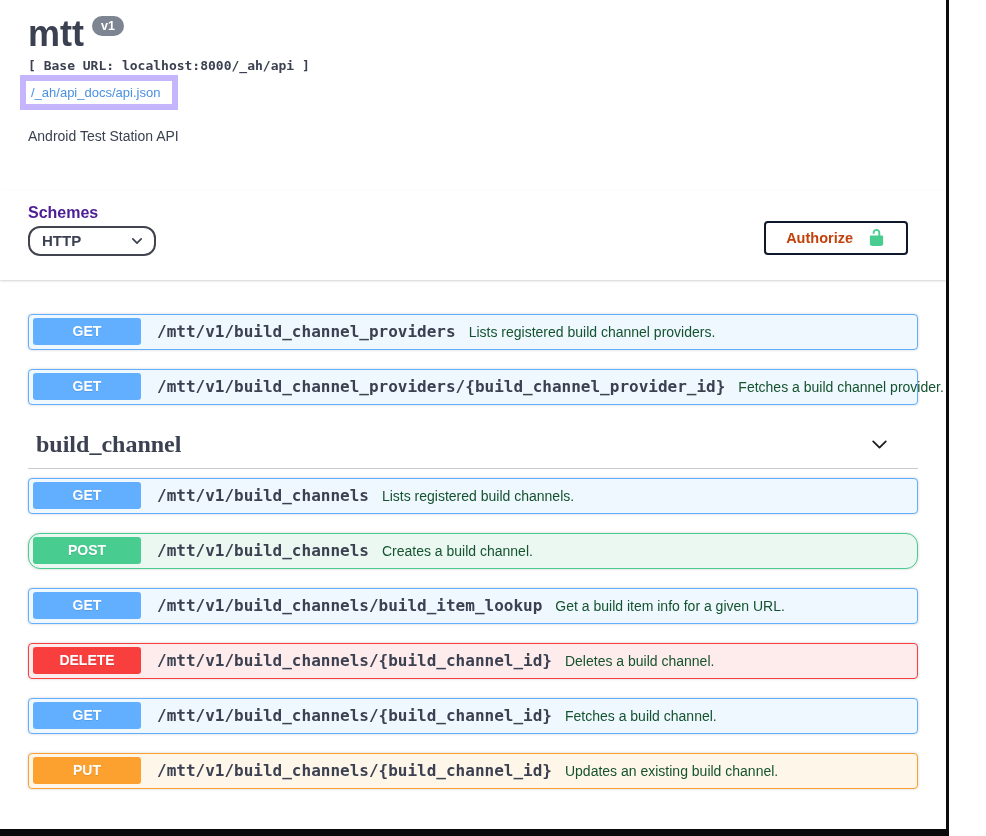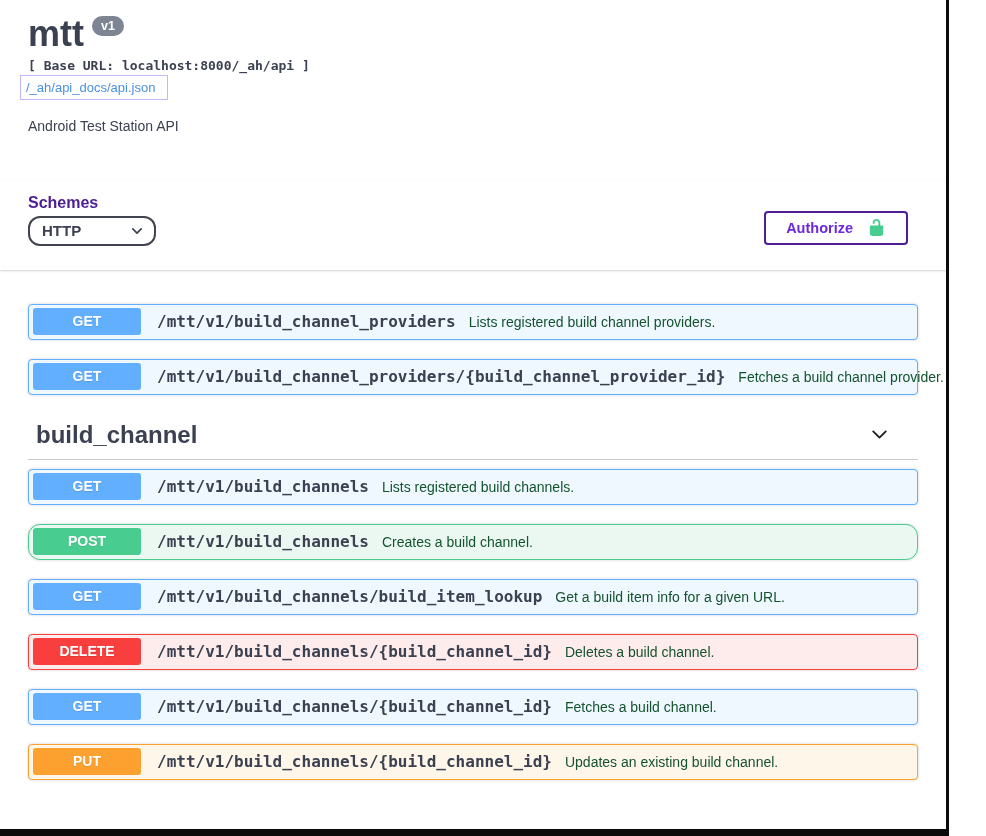--- a/index.html
+++ b/index.html
@@ -24,21 +24,21 @@
     font-size: 12.5px; font-weight: 700;
     padding: 3px 9px; border-radius: 50px; vertical-align: top;
   }
   .base-url {
     margin-top: 4px;
     font-family: "DejaVu Sans Mono", monospace;
     font-size: 13px; font-weight: 600; color: #3b4151;
   }
   .spec-link-wrap {
     display: inline-block;
-    border: 1px solid #c4b5fd;
+    border: 6px solid #c4b5fd;
     padding: 2px 12px 3px 5px;
     margin: 2px 0 0 -8px;
   }
   .spec-link {
     font-size: 13px; color: #4990e2; text-decoration: none; cursor: pointer;
     font-family: "Liberation Sans", sans-serif;
   }
   .description { margin-top: 18px; font-size: 14px; color: #3b4151; }
 
   
@@ -57,36 +57,36 @@
     width: 128px; height: 30px;
     border: 2px solid #41444e; border-radius: 12px;
     background: #fff; cursor: pointer;
     display: flex; align-items: center; justify-content: space-between;
     padding: 0 10px 0 12px;
     font-size: 15px; font-weight: 700; color: #3b4151;
   }
   .authorize-btn {
     height: 34px; padding: 0 20px;
     display: inline-flex; align-items: center; gap: 14px;
-    background: #fff; border: 2px solid #4c1d95; border-radius: 4px;
-    color: #6d28d9; font-weight: 700; font-size: 14.5px;
+    background: #fff; border: 2px solid #0f172a; border-radius: 4px;
+    color: #c2410c; font-weight: 700; font-size: 14.5px;
     font-family: "Liberation Sans", sans-serif; cursor: pointer;
     margin-bottom: 1px;
   }
 
   
   .wrapper { padding: 34px 28px 0 28px; }
   .tag-section { margin-bottom: 4px; }
   .tag-header {
     display: flex; justify-content: space-between; align-items: center;
     padding: 0 28px 10px 8px; cursor: pointer;
     border-bottom: 1px solid rgba(59,65,81,.28);
     margin-bottom: 9px;
   }
-  .tag-header.second { margin-top: 26px; }
+  .tag-header.second { margin-top: 26px; font-family: Liberation Serif, serif; }
   .tag-title { font-size: 24px; font-weight: 700; color: #3b4151; }
 
   .opblock {
     display: flex; align-items: center;
     height: 36px; margin-bottom: 19px;
     border-radius: 4px; border: 1px solid;
     box-shadow: 0 0 3px rgba(0,0,0,.19);
     padding: 0 10px 0 4px; cursor: pointer;
   }
   .method {

